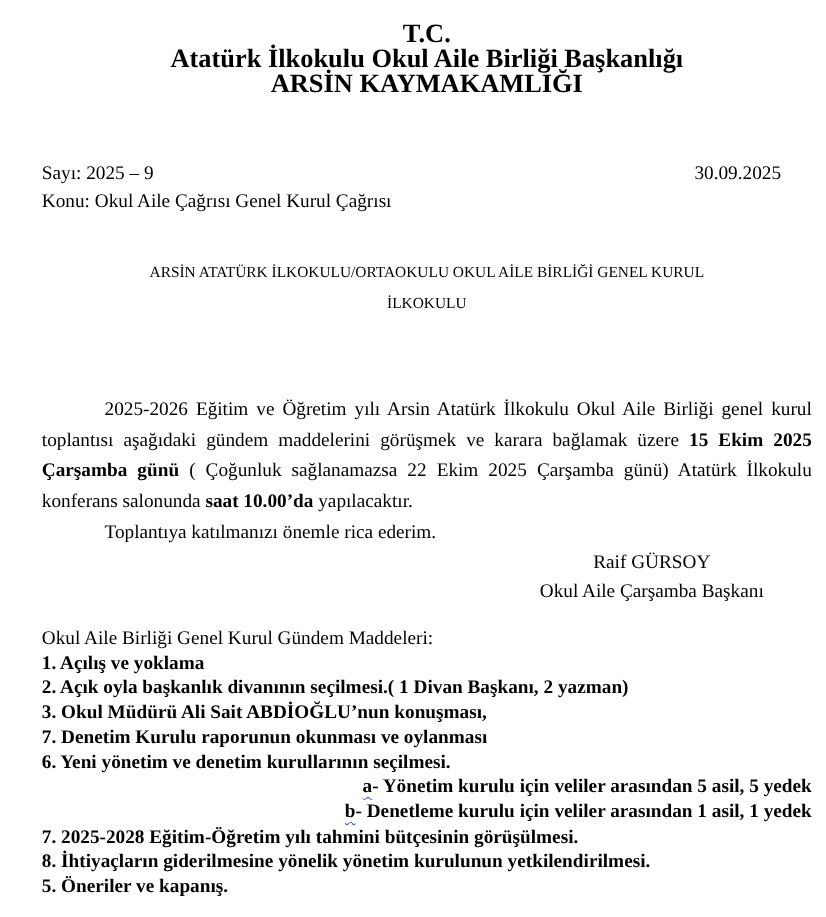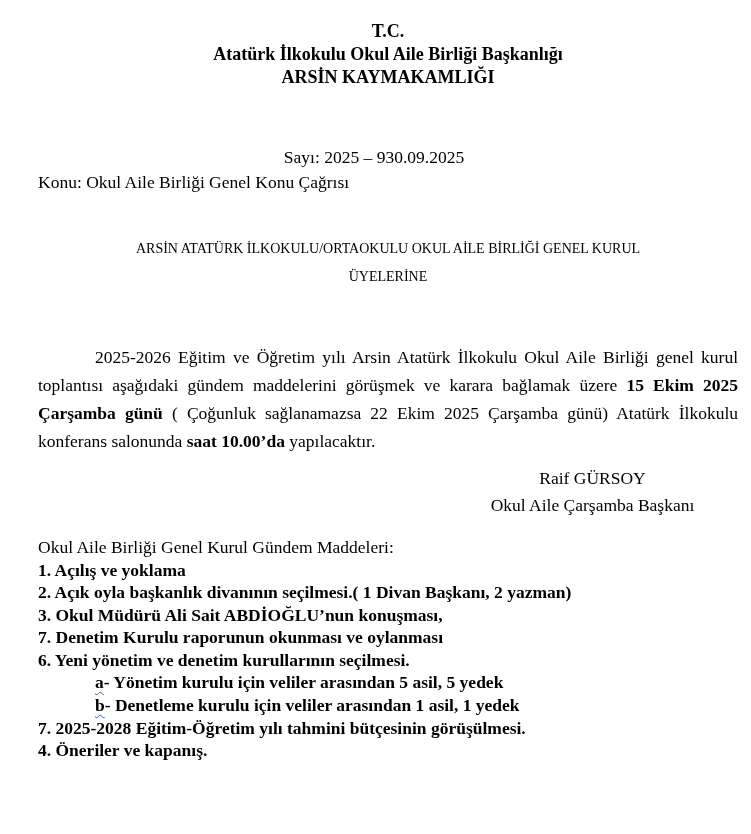--- a/index.html
+++ b/index.html
@@ -11,57 +11,56 @@
     background: #ffffff;
     color: #000000;
     font-family: "Liberation Serif", "DejaVu Serif", serif;
     font-size: 17.5px;
     padding: 20px 13px 0 38px;
     overflow: hidden;
   }
   .doc-header {
     text-align: center;
     font-weight: bold;
-    font-size: 18px;
+    font-size: 24px;
     line-height: 23px;
   }
   .meta { margin-top: 56px; line-height: 25px; }
-  .meta-row { display: flex; justify-content: center; margin-top: 48px; }
+  .meta-row { display: flex; justify-content: space-between; margin-top: 48px; }
   .meta-row .date { margin-right: 28px; }
   .doc-title {
     margin-top: 40px;
     text-align: center;
     font-size: 14px;
     line-height: 27.5px;
   }
   .doc-title div { white-space: nowrap; }
-  .body-block { margin-top: 53px; font-family: Liberation Serif, serif; }
+  .body-block { margin-top: 67px; font-family: Liberation Serif, serif; }
   .para {
     margin: 0;
     text-indent: 57px;
     text-align: justify;
     line-height: 28px;
   }
   .closing {
     margin: 0;
     text-indent: 57px;
     line-height: 28px;
   }
   .b { font-weight: bold; }
   .signature {
-    margin-top: 10px;
     margin-left: 437px;
     width: 235px;
     text-align: center;
     line-height: 27px;
   }
   .agenda { margin-top: 17px; }
   .agenda-heading { font-weight: normal; line-height: 22.5px; }
   .agenda-item { line-height: 22.6px; font-weight: bold; }
-  .agenda-item.sub { padding-left: 57px; }
+  .agenda-item.sub { padding-left: 57px; text-align: right; }
   .wavy {
     text-decoration-line: underline;
     text-decoration-style: wavy;
     text-decoration-color: #3b5bdb;
     text-decoration-thickness: 1px;
     text-underline-offset: 3px;
   }
 </style>
 </head>
 <body>
@@ -72,45 +71,47 @@
     <div>T.C.</div>
     <div>Atatürk İlkokulu Okul Aile Birliği Başkanlığı</div>
     <div>ARSİN KAYMAKAMLIĞI</div>
   </header>
 
   <section class="meta">
     <div class="meta-row">
       <span>Sayı: 2025 – 9</span>
       <span class="date">30.09.2025</span>
     </div>
-    <div>Konu: Okul Aile Birliği Genel Konu Çağrısı</div>
+    <div>Konu: Okul Aile Çağrısı Genel Kurul Çağrısı</div>
   </section>
 
   <section class="doc-title">
     <div>ARSİN ATATÜRK İLKOKULU/ORTAOKULU OKUL AİLE BİRLİĞİ GENEL KURUL</div>
-    <div>ÜYELERİNE</div>
+    <div>İLKOKULU</div>
   </section>
 
   <section class="body-block">
     <p class="para" id="body-paragraph"><span>2025-2026 Eğitim ve Öğretim yılı Arsin Atatürk İlkokulu Okul Aile Birliği genel kurul toplantısı aşağıdaki gündem maddelerini görüşmek ve karara bağlamak üzere </span><span class="b">15 Ekim 2025 Çarşamba günü</span><span> ( Çoğunluk sağlanamazsa 22 Ekim 2025 Çarşamba günü) Atatürk İlkokulu konferans salonunda </span><span class="b">saat 10.00’da</span><span> yapılacaktır.</span></p>
+    <p class="closing">Toplantıya katılmanızı önemle rica ederim.</p>
   </section>
 
   <section class="signature">
     <div>Raif GÜRSOY</div>
     <div>Okul Aile Çarşamba Başkanı</div>
   </section>
 
   <section class="agenda">
     <div class="agenda-heading">Okul Aile Birliği Genel Kurul Gündem Maddeleri:</div>
     <div id="agenda-list">
         <div class="agenda-item">1. Açılış ve yoklama</div>
         <div class="agenda-item">2. Açık oyla başkanlık divanının seçilmesi.( 1 Divan Başkanı, 2 yazman)</div>
         <div class="agenda-item">3. Okul Müdürü Ali Sait ABDİOĞLU’nun konuşması,</div>
         <div class="agenda-item">7. Denetim Kurulu raporunun okunması ve oylanması</div>
         <div class="agenda-item">6. Yeni yönetim ve denetim kurullarının seçilmesi.</div>
         <div class="agenda-item sub"><span class="wavy">a</span>- Yönetim kurulu için veliler arasından 5 asil, 5 yedek</div>
         <div class="agenda-item sub"><span class="wavy">b</span>- Denetleme kurulu için veliler arasından 1 asil, 1 yedek</div>
         <div class="agenda-item">7. 2025-2028 Eğitim-Öğretim yılı tahmini bütçesinin görüşülmesi.</div>
-        <div class="agenda-item">4. Öneriler ve kapanış.</div>
+        <div class="agenda-item">8. İhtiyaçların giderilmesine yönelik yönetim kurulunun yetkilendirilmesi.</div>
+        <div class="agenda-item">5. Öneriler ve kapanış.</div>
       </div>
   </section>
 
 </div>
 
 </body></html>

